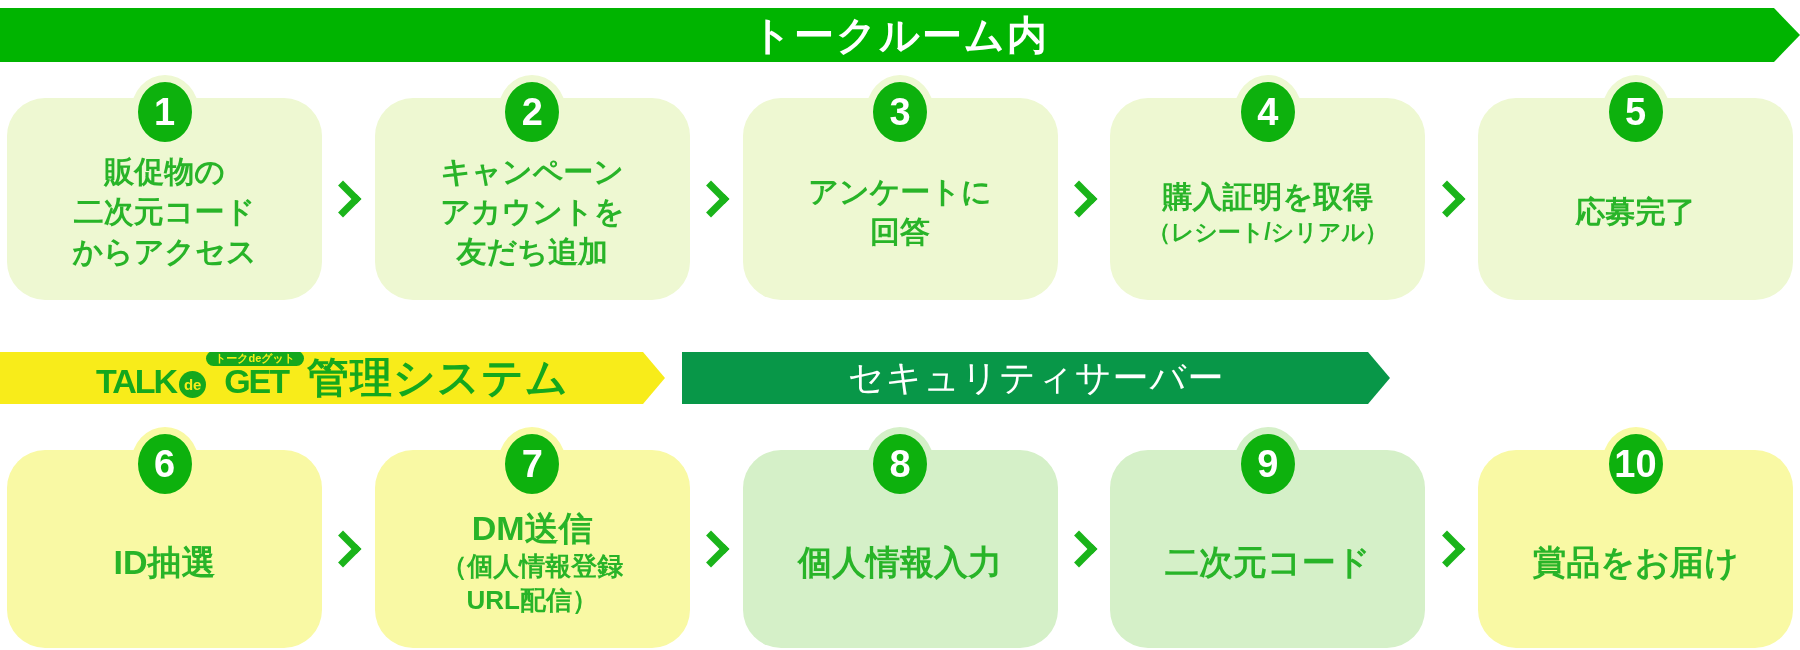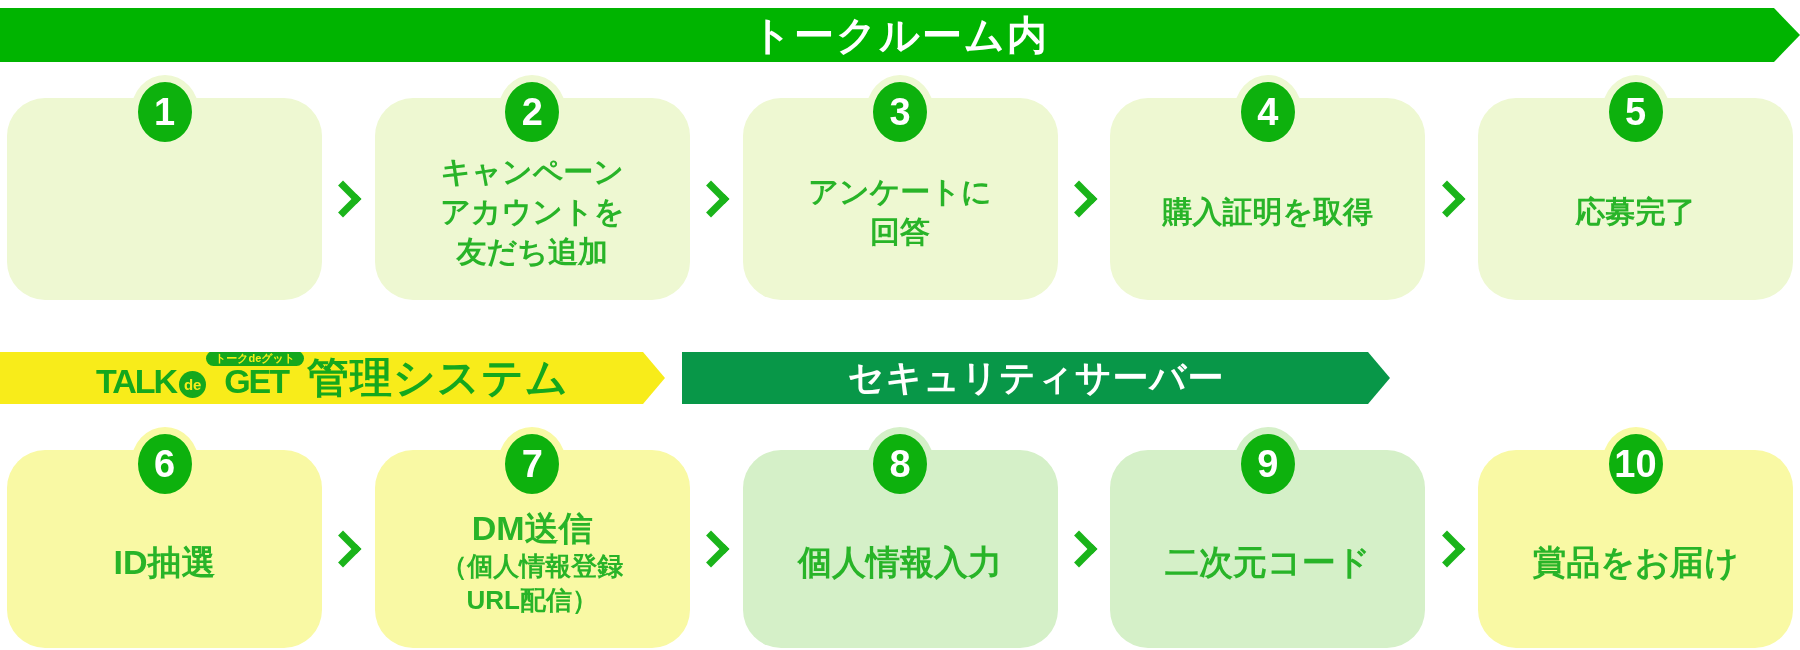--- a/index.html
+++ b/index.html
@@ -34,21 +34,21 @@
     background:var(--banner-yellow);
     clip-path:polygon(0 0,calc(100% - 22px) 0,100% 50%,calc(100% - 22px) 100%,0 100%);
     display:flex;align-items:center;justify-content:center;
   }
   .banner-dark{
     position:absolute;left:682px;top:0;width:708px;height:52px;
     background:var(--banner-dark-green);
     clip-path:polygon(0 0,calc(100% - 22px) 0,100% 50%,calc(100% - 22px) 100%,0 100%);
     display:flex;align-items:center;justify-content:center;
   }
-  .banner-dark .banner-label{color:#fff;font-size:36px;font-weight:bold;letter-spacing:1px;}
+  .banner-dark .banner-label{color:#fff;font-size:36px;font-weight:normal;letter-spacing:1px;}
 
   
   .logo-wrap{display:flex;align-items:center;position:relative;padding-top:6px;}
   .logo-talk,.logo-get{
     color:var(--logo-green);font-size:34px;font-weight:bold;letter-spacing:-2px;
   }
   .logo-de{
     width:27px;height:27px;border-radius:50%;background:var(--logo-green);
     color:var(--banner-yellow);font-size:15px;font-weight:bold;
     display:flex;align-items:center;justify-content:center;margin:6px 18px 0 3px;
@@ -119,20 +119,23 @@
 
 <div class="banner-top">
   <span class="banner-label">トークルーム内</span>
 </div>
 
 <div class="flow-row row1">
   <div class="box cream">
     <div class="badge">
         <span>1</span>
       </div>
+    <div class="box-text">販促物の
+二次元コード
+からアクセス</div>
 
   </div>
   <div class="gap">
       <div class="chevron"></div>
     </div>
   <div class="box cream">
     <div class="badge">
         <span>2</span>
       </div>
     <div class="box-text">キャンペーン
@@ -152,20 +155,21 @@
 
   </div>
   <div class="gap">
       <div class="chevron"></div>
     </div>
   <div class="box cream">
     <div class="badge">
         <span>4</span>
       </div>
     <div class="box-text">購入証明を取得</div>
+    <div class="box-sub">（レシート/シリアル）</div>
   </div>
   <div class="gap">
       <div class="chevron"></div>
     </div>
   <div class="box cream">
     <div class="badge">
         <span>5</span>
       </div>
     <div class="box-text">応募完了</div>
 

